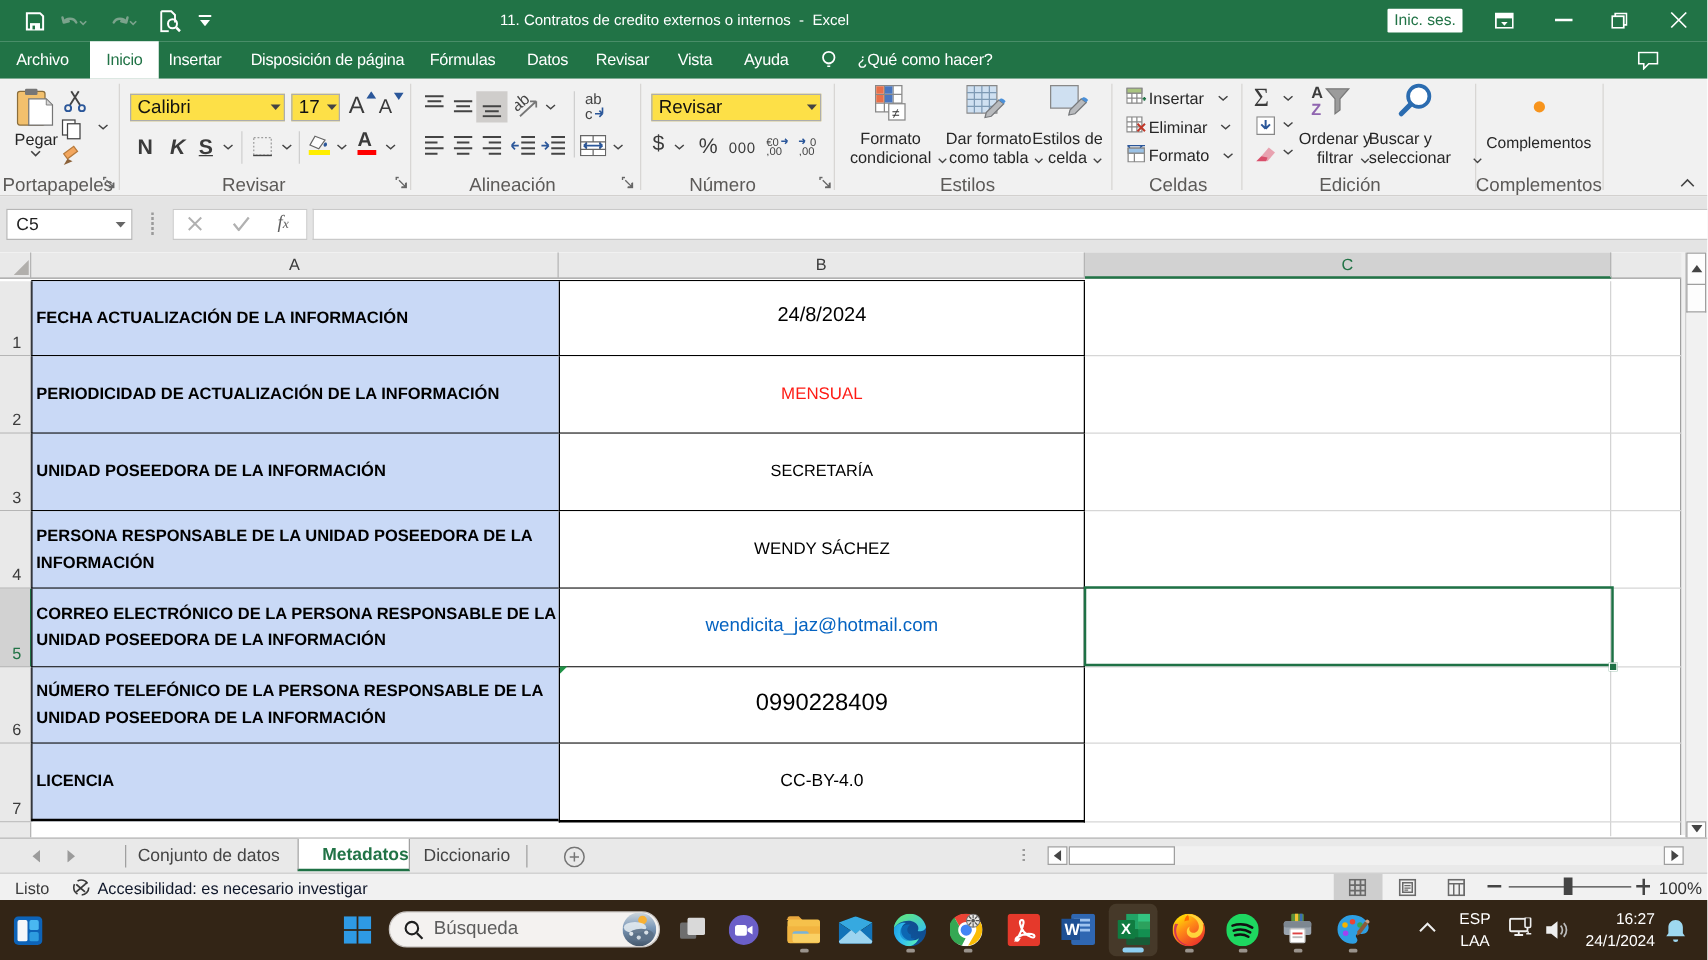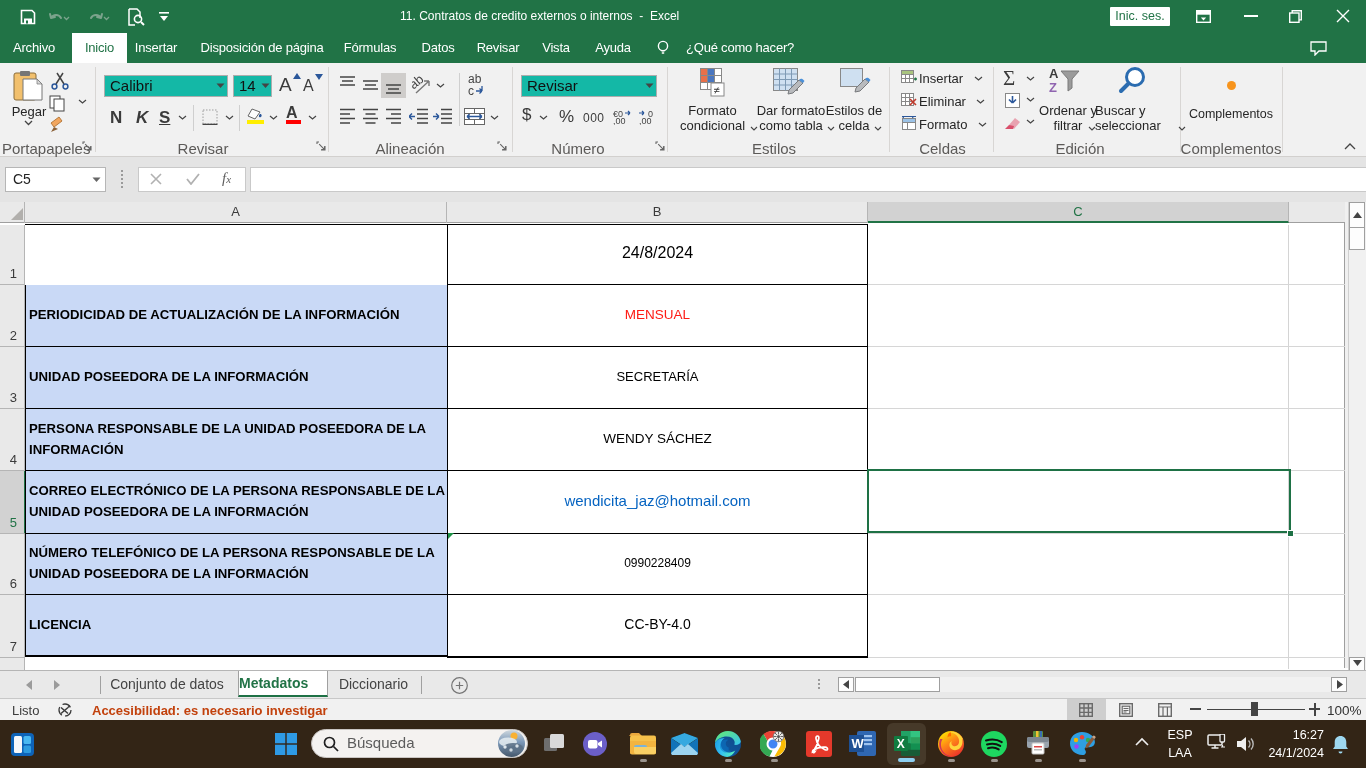--- a/index.html
+++ b/index.html
@@ -4,21 +4,21 @@
 *{margin:0;padding:0;box-sizing:border-box}
 html,body{width:1366px;height:768px;overflow:hidden;font-family:"Liberation Sans",sans-serif;}
 .abs{position:absolute}
 #stage{position:relative;width:1366px;height:768px;background:#fff}
 #titlebar{left:0;top:0;width:1366px;height:33px;background:#217346}
 #tabrow{left:0;top:33px;width:1366px;height:30px;background:#217346}
 .tabtxt{position:absolute;top:0;height:30px;line-height:30px;color:#fff;font-size:13px;letter-spacing:-0.2px;text-align:center;white-space:nowrap}
 #ribbon{left:0;top:63px;width:1366px;height:94px;background:#f1f1f1;border-bottom:1px solid #d2d0ce}
 .gsep{position:absolute;top:4px;width:1px;height:85px;background:#d8d6d4}
 .glabel{position:absolute;top:77px;font-size:15px;color:#5c5a58;text-align:center}
-.combo{position:absolute;background:#14b8a6;border:1px solid #adadad;font-size:14px;color:#111;line-height:19px;padding-left:5px}
+.combo{position:absolute;background:#fde047;border:1px solid #adadad;font-size:14px;color:#111;line-height:19px;padding-left:5px}
 #fbar{left:0;top:157px;width:1366px;height:45px;background:#e4e4e4}
 #grid{left:0;top:202px;width:1366px;height:468px;background:#fff}
 #tabbar{left:0;top:670px;width:1366px;height:28px;background:#e9e9e9;border-top:1px solid #b5b5b5}
 #statusbar{left:0;top:698px;width:1366px;height:22px;background:#f1f1f1;border-top:1px solid #c8c8c8}
 #taskbar{left:0;top:720px;width:1366px;height:48px;background:#332516}
 .cellA{position:absolute;left:25px;width:422px;background:#c9d9f6;border-left:1px solid #000;border-bottom:1px solid #000;color:#000;font-weight:bold;font-size:13.2px;display:flex;align-items:center;padding-left:3px;padding-bottom:2px;line-height:21px;white-space:nowrap;overflow:hidden}
 .cellB{position:absolute;left:447px;width:421px;background:#fff;border-left:1px solid #000;border-right:1px solid #000;border-bottom:1px solid #000;color:#000;font-size:15px;display:flex;align-items:center;justify-content:center;padding-bottom:3px}
 .rowhdr{position:absolute;left:0;width:25px;background:#e9e9e9;border-bottom:1px solid #b5b5b5;border-right:1px solid #b5b5b5;font-size:13px;color:#3b3b3b;display:flex;align-items:flex-end;justify-content:flex-end;padding:0 7px 3px 0}
 .gl{position:absolute;background:#d6d6d6}
 svg{display:block}
@@ -128,21 +128,21 @@
         <path d="M2 7l8-6 3 4-8 6z" fill="#f2a65e" stroke="#b77b3d"></path>
         <path d="M5 11l-3 5 7-3z" fill="#8c6239"></path>
       </svg>
  <svg class="abs" style="left:82px;top:78px" width="10" height="10" viewBox="0 0 10 10">
         <path d="M1 3V1h2M9 5v4H5m3.3-.7L3.2 3.2m5.3 5.3V5.3m0 3.2H5.3" stroke="#666" stroke-width="1.1" fill="none"></path>
       </svg>
  <div class="combo" style="left:104px;top:12px;width:124px;height:22px;font-size:15px">Calibri</div>
  <svg class="abs" style="left:216px;top:20px" width="9" height="6" viewBox="0 0 9 6">
         <path d="M0.5 0.5l4 4.5 4-4.5z" fill="#444"></path>
       </svg>
- <div class="combo" style="left:233px;top:12px;width:39px;height:22px;font-size:15px">14</div>
+ <div class="combo" style="left:233px;top:12px;width:39px;height:22px;font-size:15px">17</div>
  <svg class="abs" style="left:261px;top:20px" width="9" height="6" viewBox="0 0 9 6">
         <path d="M0.5 0.5l4 4.5 4-4.5z" fill="#444"></path>
       </svg>
  <div class="abs" style="left:279px;top:11px;font-size:19px;color:#3b3b3b">A</div>
       <svg class="abs" style="left:293px;top:10px" width="8" height="6" viewBox="0 0 8 6">
         <path d="M4 0l4 6H0z" fill="#2b579a"></path>
       </svg>
  <div class="abs" style="left:303px;top:14px;font-size:16px;color:#3b3b3b">A</div>
       <svg class="abs" style="left:315px;top:11px" width="8" height="6" viewBox="0 0 8 6">
         <path d="M4 6L0 0h8z" fill="#2b579a"></path>
@@ -393,37 +393,38 @@
  <div class="gl" style="left:868px;top:455px;width:477px;height:1px"></div>
  <div class="rowhdr" style="top:23px;height:60px">1</div>
  <div class="rowhdr" style="top:83px;height:62px">2</div>
  <div class="rowhdr" style="top:145px;height:62px">3</div>
  <div class="rowhdr" style="top:207px;height:62px">4</div>
  <div class="rowhdr" style="top:269px;height:63px;width:26px;background:#d2d2d2;color:#217346;border-right:2px solid #217346">5</div>
  <div class="rowhdr" style="top:332px;height:61px">6</div>
  <div class="rowhdr" style="top:393px;height:63px">7</div>
  <div class="rowhdr" style="top:456px;height:12px;border-bottom:none">&nbsp;</div>
  <div class="abs" style="left:25px;top:22px;width:843px;height:1px;background:#000"></div>
+ <div class="cellA" style="top:23px;height:60px">FECHA ACTUALIZACIÓN DE LA INFORMACIÓN</div>
  <div class="cellB" style="top:23px;height:60px;font-size:16px">24/8/2024</div>
  <div class="cellA" style="top:83px;height:62px">PERIODICIDAD DE ACTUALIZACIÓN DE LA INFORMACIÓN</div>
  <div class="cellB" style="top:83px;height:62px;color:#fe1b14;font-size:13.5px">MENSUAL</div>
  <div class="cellA" style="top:145px;height:62px">UNIDAD POSEEDORA DE LA INFORMACIÓN</div>
  <div class="cellB" style="top:145px;height:62px;font-size:13px">SECRETARÍA</div>
  <div class="cellA" style="top:207px;height:62px">
         <span>PERSONA RESPONSABLE DE LA UNIDAD POSEEDORA DE LA<br>INFORMACIÓN</span>
       </div>
  <div class="cellB" style="top:207px;height:62px;font-size:13.5px">WENDY SÁCHEZ</div>
  <div class="cellA" style="top:269px;height:63px">
         <span>CORREO ELECTRÓNICO DE LA PERSONA RESPONSABLE DE LA<br>UNIDAD POSEEDORA DE LA INFORMACIÓN</span>
       </div>
  <div class="cellB" style="top:269px;height:63px;color:#0563c1;">wendicita_jaz@hotmail.com</div>
  <div class="cellA" style="top:332px;height:61px">
         <span>NÚMERO TELEFÓNICO DE LA PERSONA RESPONSABLE DE LA<br>UNIDAD POSEEDORA DE LA INFORMACIÓN</span>
       </div>
- <div class="cellB" style="top:332px;height:61px;font-size:12px">0990228409</div>
+ <div class="cellB" style="top:332px;height:61px;font-size:19px">0990228409</div>
  <div class="cellA" style="top:393px;height:62px;border-bottom:2px solid #000">LICENCIA</div>
  <div class="cellB" style="top:393px;height:63px;border-bottom:2px solid #000;font-size:14px">CC-BY-4.0</div>
  <svg class="abs" style="left:448px;top:331px" width="6" height="6" viewBox="0 0 6 6">
         <path d="M0 0h6L0 6z" fill="#1f9246"></path>
       </svg>
  <div class="abs" style="left:867px;top:267px;width:424px;height:64px;border:2px solid #1e7145"></div>
  <div class="abs" style="left:1287px;top:328px;width:7px;height:7px;background:#1e7145;border:1px solid #fff"></div>
  <div class="abs" style="left:1348px;top:0;width:18px;height:468px;background:#f1f1f1;border-left:1px solid #d0d0d0"></div>
  <div class="abs" style="left:1349px;top:0;width:16px;height:26px;background:#fdfdfd;border:1px solid #9f9f9f"></div>
  <svg class="abs" style="left:1353px;top:10px" width="9" height="6" viewBox="0 0 9 6">
@@ -437,21 +438,21 @@
 </div>
 <div class="abs" id="tabbar">
  <svg class="abs" style="left:25px;top:9px" width="8" height="10" viewBox="0 0 8 10">
         <path d="M7 0L1 5l6 5z" fill="#9b9b9b"></path>
       </svg>
  <svg class="abs" style="left:53px;top:9px" width="8" height="10" viewBox="0 0 8 10">
         <path d="M1 0l6 5-6 5z" fill="#9b9b9b"></path>
       </svg>
  <div class="abs" style="left:100px;top:5px;width:1px;height:18px;background:#a0a0a0"></div>
  <div class="abs" style="left:101px;top:0;width:132px;height:27px;font-size:14px;color:#444;text-align:center;line-height:26px">Conjunto de datos</div>
- <div class="abs" style="left:238px;top:0;width:90px;height:26px;background:#fff;border-left:1px solid #a0a0a0;border-right:1px solid #a0a0a0;border-bottom:2px solid #1e7145;font-size:14px;color:#217346;font-weight:bold;text-align:left;line-height:24px">Metadatos</div>
+ <div class="abs" style="left:238px;top:0;width:90px;height:26px;background:#fff;border-left:1px solid #a0a0a0;border-right:1px solid #a0a0a0;border-bottom:2px solid #1e7145;font-size:14px;color:#217346;font-weight:bold;text-align:right;line-height:24px">Metadatos</div>
  <div class="abs" style="left:326px;top:0;width:95px;height:27px;font-size:14px;color:#444;text-align:center;line-height:26px">Diccionario</div>
  <div class="abs" style="left:421px;top:5px;width:1px;height:18px;background:#a0a0a0"></div>
  <svg class="abs" style="left:451px;top:6px" width="17" height="17" viewBox="0 0 17 17">
         <circle cx="8.5" cy="8.5" r="7.8" fill="none" stroke="#757575" stroke-width="1.2"></circle>
         <path d="M8.5 4.8v7.4M4.8 8.5h7.4" stroke="#757575" stroke-width="1.2"></path>
       </svg>
  <div class="abs" style="left:818px;top:8px;width:2px;height:12px;background:repeating-linear-gradient(#9a9a9a 0 2px,#e9e9e9 2px 4px)"></div>
  <div class="abs" style="left:838px;top:6px;width:16px;height:15px;background:#fdfdfd;border:1px solid #9f9f9f"></div>
  <svg class="abs" style="left:843px;top:9px" width="6" height="9" viewBox="0 0 6 9">
         <path d="M6 0L0 4.5 6 9z" fill="#444"></path>
@@ -463,21 +464,21 @@
         <path d="M0 0l6 4.5L0 9z" fill="#444"></path>
       </svg>
 </div>
 <div class="abs" id="statusbar">
  <div class="abs" style="left:12px;top:4px;font-size:13px;color:#3b3b3b">Listo</div>
  <svg class="abs" style="left:57px;top:3px" width="16" height="16" viewBox="0 0 16 16">
         <circle cx="8" cy="8" r="6" fill="none" stroke="#3b3b3b" stroke-width="1.3" stroke-dasharray="9 3.5"></circle>
         <path d="M4 5.5l7 6M11 5.5l-7 6" stroke="#3b3b3b" stroke-width="1.5"></path>
         <path d="M11 5.5l1.5-1.5" stroke="#3b3b3b" stroke-width="1.5"></path>
       </svg>
- <div class="abs" style="left:92px;top:4px;font-size:13px;color:#c2410c;font-weight:bold">Accesibilidad: es necesario investigar</div>
+ <div class="abs" style="left:78px;top:4px;font-size:13px;color:#0f172a;font-weight:normal">Accesibilidad: es necesario investigar</div>
  <div class="abs" style="left:1067px;top:0;width:39px;height:21px;background:#cecece"></div>
  <svg class="abs" style="left:1079px;top:4px" width="14" height="14" viewBox="0 0 14 14">
         <rect x="0.7" y="0.7" width="12.6" height="12.6" fill="none" stroke="#6a6a6a" stroke-width="1.4"></rect>
         <path d="M0.7 5h12.6M0.7 9.4h12.6M5 0.7v12.6M9.4 0.7v12.6" stroke="#6a6a6a" stroke-width="1.4"></path>
       </svg>
  <svg class="abs" style="left:1119px;top:4px" width="14" height="14" viewBox="0 0 14 14">
         <rect x="0.7" y="0.7" width="12.6" height="12.6" fill="none" stroke="#6a6a6a" stroke-width="1.4"></rect>
         <rect x="3.2" y="3.2" width="7.6" height="7.6" fill="none" stroke="#6a6a6a" stroke-width="1.2"></rect>
         <path d="M4.5 5.5h5M4.5 7.5h5M4.5 9h3" stroke="#6a6a6a" stroke-width="1"></path>
       </svg>

